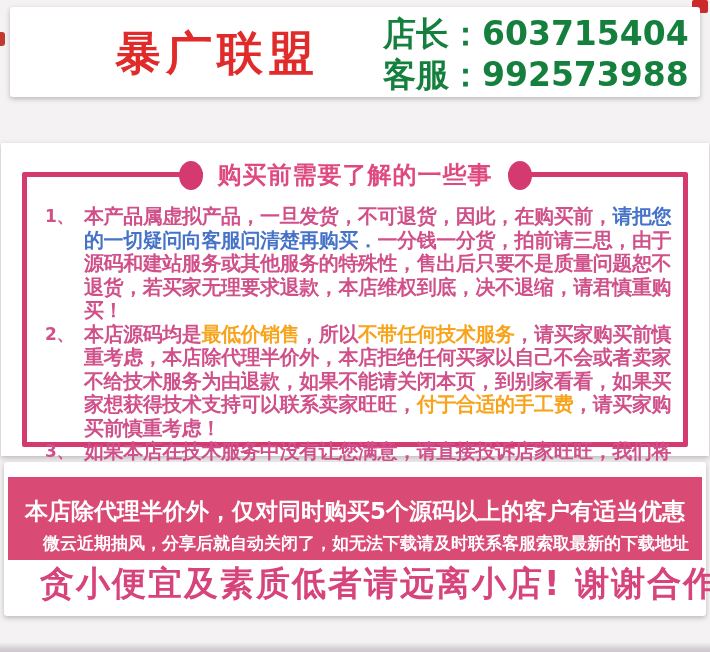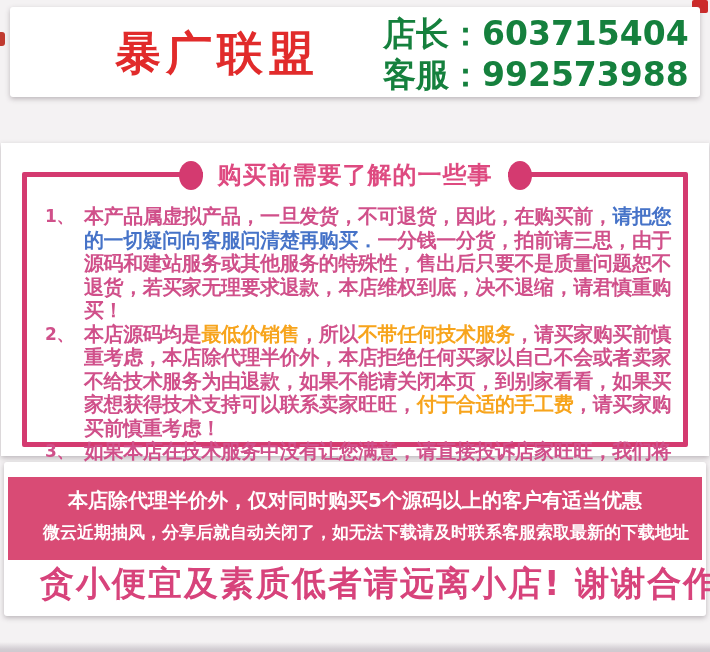--- a/index.html
+++ b/index.html
@@ -56,21 +56,21 @@
   .seg-pink   { color:#d0508a; }
   .seg-blue   { color:#4673c8; }
   .seg-orange { color:#f7a41c; }
 
   
   .bottom-card { left:4px; top:462px; width:702px; height:154px; }
   .banner {
     position:absolute; left:4px; right:4px; top:15px; height:83px;
     background:#d94b75; text-align:center; color:#ffffff; font-weight:bold;
   }
-  .banner-line1 { padding-top:11px; font-size:20px; line-height:24px; }
+  .banner-line1 { padding-top:22px; font-size:23px; line-height:24px; }
   .banner-line2 { padding-top:9px;  font-size:17px; line-height:23px;margin-left:22px; }
   .warning {
     position:absolute; left:0; right:0; top:101px; text-align:center;
     font-size:34px; font-weight:bold; color:#d7437b; letter-spacing:2px;
     line-height:1.2; white-space:nowrap;margin-left:36px;
   }
 
   
   .strip-bottom {
     position:absolute; left:0; right:0; bottom:0; height:10px;

